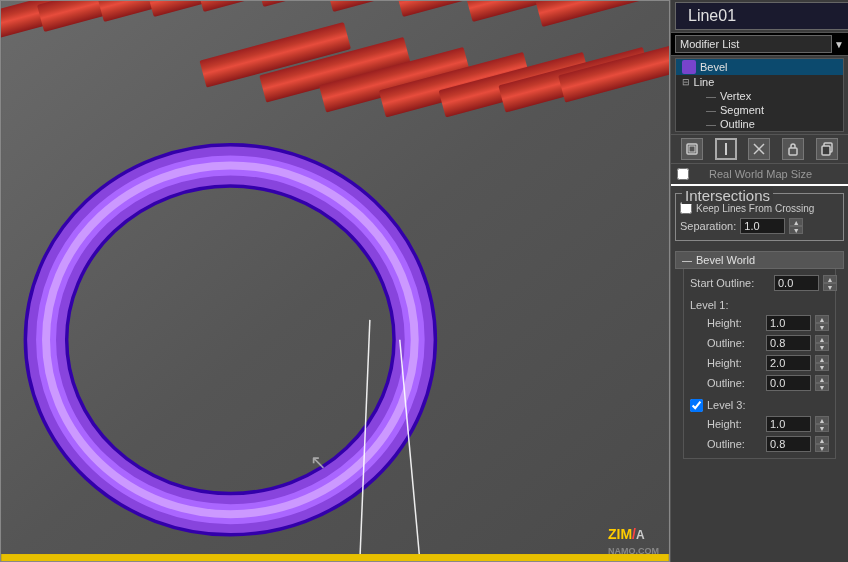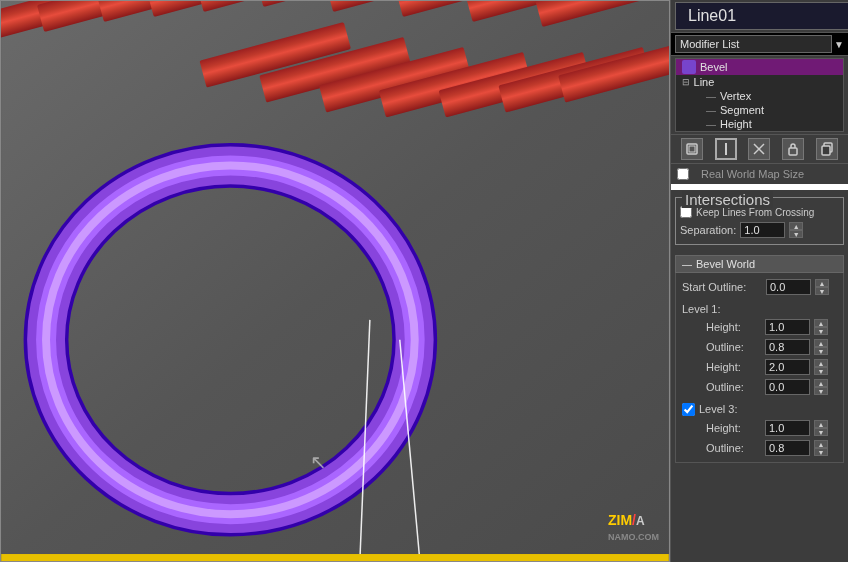--- a/index.html
+++ b/index.html
@@ -6,36 +6,36 @@
     body { width: 848px; height: 562px; overflow: hidden; background: #333; font-family: Arial, sans-serif; font-size: 11px; color: #e0e0e0; }
 
     #app { display: flex; width: 848px; height: 562px; }
 
     
     #viewport { flex: 1; position: relative; background: #5a5a5a; overflow: hidden; border: 1px solid #888; }
 
     .viewport-canvas { width: 100%; height: 100%; position: relative; overflow: hidden; }
 
     
-    .watermark { position: absolute; bottom: 18px; right: 10px; color: rgba(200,200,200,0.6); font-size: 13px; font-weight: bold; }
+    .watermark { position: absolute; bottom: 4px; right: 10px; color: rgba(200,200,200,0.6); font-size: 13px; font-weight: bold; }
 
     
     #right-panel { width: 178px; background: #3c3c3c; border-left: 1px solid #555; display: flex; flex-direction: column; overflow-y: auto; overflow-x: hidden; }
 
     .object-name-row { display: flex; align-items: center; padding: 2px 4px; background: #3c3c3c; border-bottom: 1px solid #555; }
     .object-name-input { flex: 1; background: #1a1a2e; color: #e0e0e0; border: 1px solid #666; padding: 1px 12px; font-size: 16px; height: 28px; }
     .color-swatch { width: 18px; height: 18px; background: #8855ff; border: 1px solid #888; margin-left: 2px; flex-shrink: 0; }
 
     .modifier-list-row { display: flex; align-items: center; padding: 2px 4px; background: #000000; border-bottom: 1px solid #555; }
     .modifier-list-dropdown { flex: 1; background: #2a2a2a; color: #e0e0e0; border: 1px solid #666; padding: 1px 4px; font-size: 11px; height: 18px; appearance: none; }
     .dropdown-arrow { color: #ccc; margin-left: 2px; font-size: 10px; }
 
     .modifier-stack { background: #2a2a2a; border: 1px solid #555; margin: 2px 4px; }
     .stack-item { padding: 1px 6px; cursor: pointer; display: flex; align-items: center; gap: 4px; }
-    .stack-item.selected { background: #701a75; }
+    .stack-item.selected { background: #0c4a6e; }
 
     .toolbar-row { display: flex; align-items: center; justify-content: space-around; padding: 3px 4px; border-top: 1px solid #555; border-bottom: 1px solid #555; background: #3c3c3c; }
     .toolbar-btn { width: 22px; height: 22px; background: #555; border: 1px solid #777; display: flex; align-items: center; justify-content: center; cursor: pointer; font-size: 10px; color: #ccc; }
     .toolbar-btn.active { background: #444; border: 2px solid #aaa; }
 
     .section { margin: 3px 4px; }
 
     .checkbox-row { display: flex; align-items: center; gap: 4px; padding: 2px 0; }
     .checkbox-row input[type="checkbox"] { width: 12px; height: 12px; accent-color: #888; }
 
@@ -44,26 +44,26 @@
     .field-label-wide { color: #ccc; min-width: 80px; font-size: 11px; }
     .spinner-input { width: 45px; background: #1a1a1a; color: #e0e0e0; border: 1px solid #666; padding: 1px 3px; font-size: 11px; height: 16px; }
     .spinner-btns { display: flex; flex-direction: column; }
     .spinner-btn { width: 14px; height: 8px; background: #555; border: 1px solid #666; display: flex; align-items: center; justify-content: center; cursor: pointer; font-size: 7px; line-height: 1; color: #ccc; }
 
     .group-box { border: 1px solid #888; padding: 6px 4px 4px 4px; position: relative; margin: 4px 0; }
     .group-box-label { position: absolute; top: -7px; left: 6px; background: #3a3a3a; padding: 0 3px; font-size: 15px; color: #ccc; }
 
     .bevel-section-header { background: #555; padding: 2px 6px; font-size: 11px; color: #e0e0e0; display: flex; align-items: center; gap: 4px; border: 1px solid #666; margin: 3px 4px 0; }
 
-    .bevel-content { background: #3a3a3a; border: 1px solid #555; border-top: none; padding: 4px 6px; margin: 0 4px; }
+    .bevel-content { background: #3a3a3a; border: 1px solid #555; border-top: none; padding: 4px 6px; margin: 0 12px; }
 
     .level-header { display: flex; gap: 4px; padding: 2px 0; margin-top: 4px; }
     .level-label { font-size: 11px; color: #ccc; }
 
-    .realworld-row { display: flex; align-items: center; gap: 12px; padding: 4px 6px; border-bottom: 6px solid #ffffff; }
+    .realworld-row { display: flex; align-items: center; gap: 20px; padding: 4px 6px; border-bottom: 2px solid #ffffff; }
     .realworld-cb { width: 12px; height: 12px; }
     .realworld-label { font-size: 11px; color: #999; }
 
     svg.scene { position: absolute; top: 0; left: 0; width: 100%; height: 100%; }
   </style>
 </head>
 <body>
 
 <div id="app">
 
@@ -172,21 +172,21 @@
         <span>Vertex</span>
       </div>
       <div class="stack-item">
         <span style="display:inline-block;width:20px;"></span>
         <span style="color:#888;font-size:10px;">—</span>
         <span>Segment</span>
       </div>
       <div class="stack-item">
         <span style="display:inline-block;width:20px;"></span>
         <span style="color:#888;font-size:10px;">—</span>
-        <span>Height</span>
+        <span>Outline</span>
       </div>
     </div>
 
     <div class="toolbar-row">
       <div class="toolbar-btn">
         <svg width="14" height="14" viewBox="0 0 14 14">
             <rect x="2" y="2" width="10" height="10" rx="1" fill="none" stroke="#ccc" stroke-width="1.5"></rect>
             <rect x="4" y="4" width="6" height="6" fill="none" stroke="#ccc" stroke-width="1"></rect>
           </svg>
       </div>

